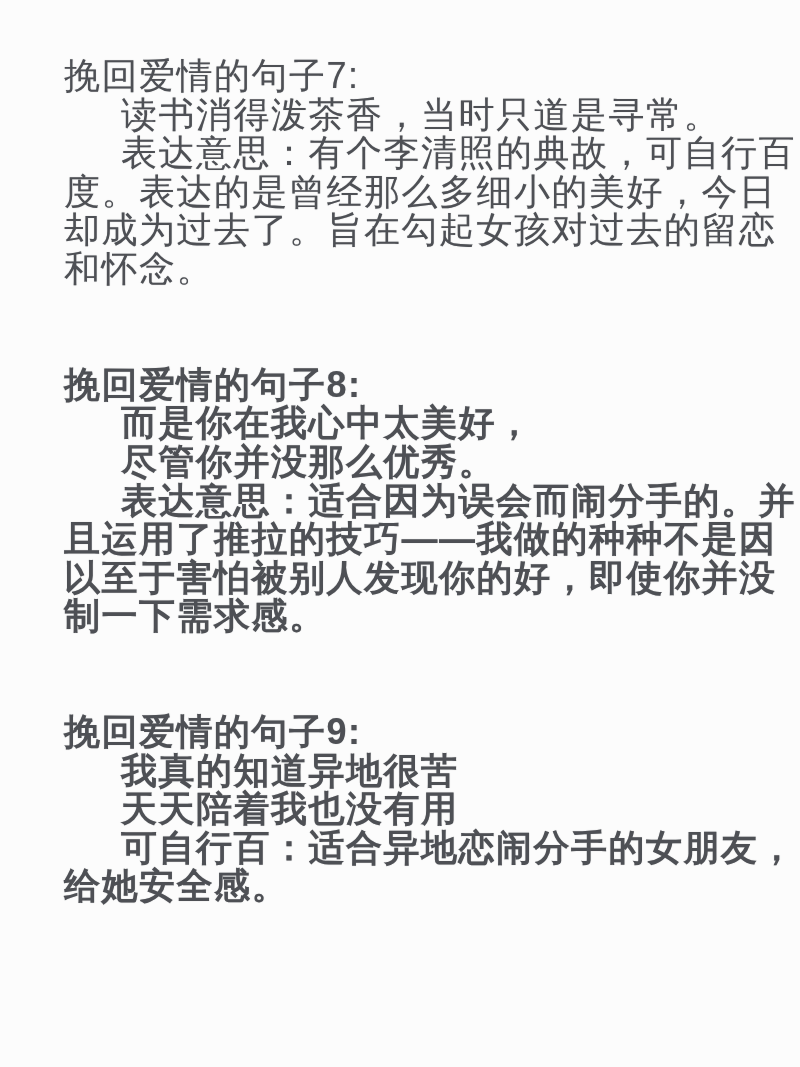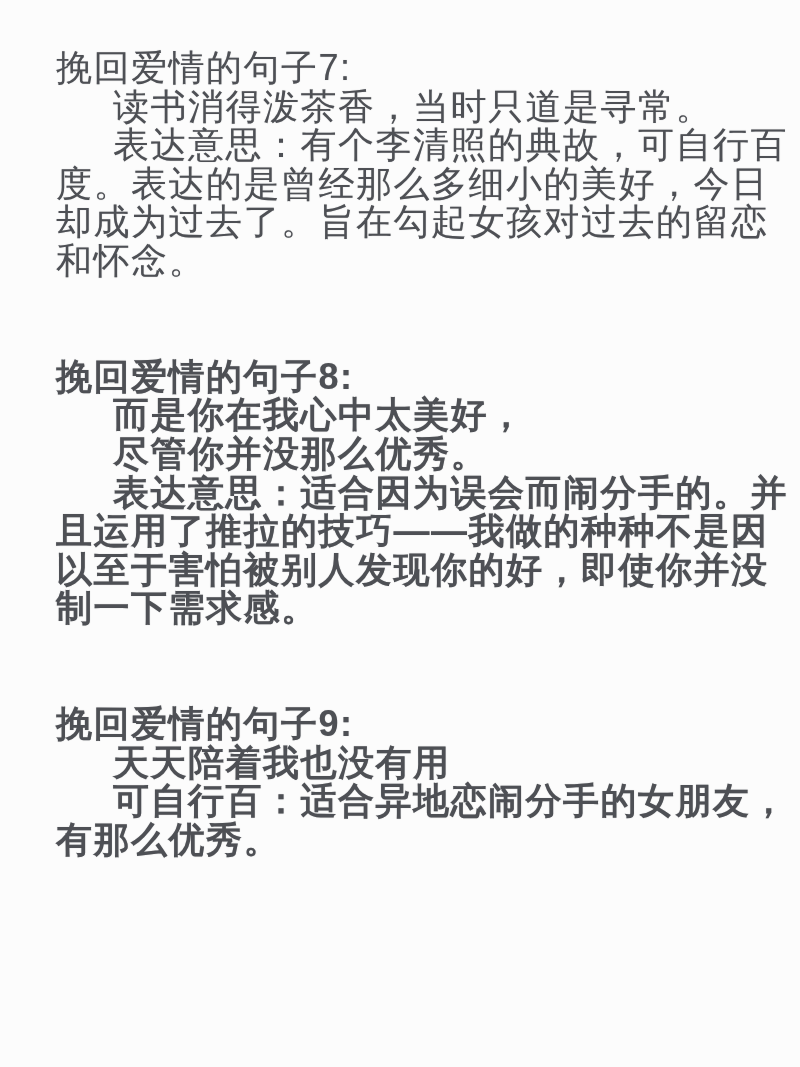--- a/index.html
+++ b/index.html
@@ -19,21 +19,21 @@
     padding: 41px 38px 0 48px;
     font-family: "Liberation Sans", "DejaVu Sans", sans-serif;
     font-size: 36px;
     font-weight: 400;
     line-height: 38.6px;
     letter-spacing: 1.5px;
     color: #4e5055;
     
     text-shadow: 0 0 1px rgba(78, 80, 85, 0.40);
   }
-  .section { margin: 8px; }
+  .section { margin: 16px; }
   .section + .section { margin-top: 77.2px; font-weight: bold; } 
   .line {
     height: 38.6px;
     white-space: nowrap;
   }
   .line.indent { padding-left: 57px; } 
   .heading { padding-left: 0; }
 </style>
 </head>
 <body>
@@ -54,18 +54,19 @@
     <div class="line indent">而是你在我心中太美好，</div>
     <div class="line indent">尽管你并没那么优秀。</div>
     <div class="line indent">表达意思：适合因为误会而闹分手的。并</div>
     <div class="line">且运用了推拉的技巧——我做的种种不是因</div>
     <div class="line">以至于害怕被别人发现你的好，即使你并没</div>
     <div class="line">制一下需求感。</div>
   </div>
 
   <div class="section">
     <div class="line heading">挽回爱情的句子9:</div>
+    <div class="line indent">我真的知道异地很苦</div>
     <div class="line indent">天天陪着我也没有用</div>
     <div class="line indent">可自行百：适合异地恋闹分手的女朋友，</div>
-    <div class="line">有那么优秀。</div>
+    <div class="line">给她安全感。</div>
   </div>
 
 </div>
 
 </body></html>

